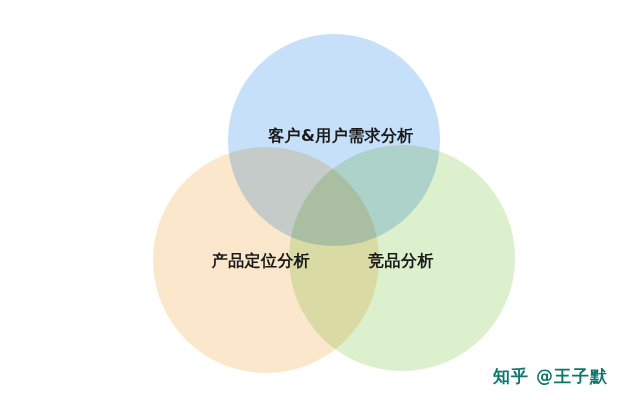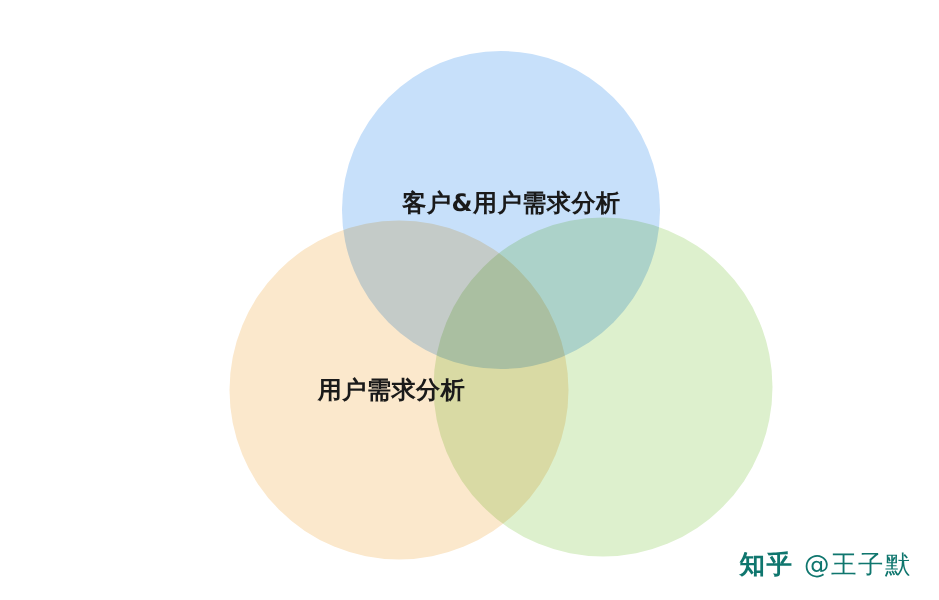--- a/index.html
+++ b/index.html
@@ -87,36 +87,37 @@
     display: flex;
     align-items: center;
     gap: 7px;
     color: #e3e3e3;
     font-size: 17px;
     font-weight: bold;
     letter-spacing: 1px;
     white-space: nowrap;
     user-select: none;
   }
-  #watermark .wm-handle { font-weight: normal; }
+  #watermark .wm-handle { font-weight: bold; }
 </style>
 </head>
 <body style="background: rgb(255, 255, 255);">
 
 <div id="venn-stage">
 
   <div class="circle-layer">
     <div class="venn-circle circle-top" style="background: rgb(199, 224, 250);"></div>
     <div class="venn-circle circle-left" style="background: rgb(251, 232, 204);"></div>
     <div class="venn-circle circle-right" style="background: rgb(221, 240, 205);"></div>
   </div>
 
   <div class="label-layer">
     <div class="venn-label label-top">客户&amp;用户需求分析</div>
-    <div class="venn-label label-left">用户需求分析</div>
+    <div class="venn-label label-left">产品定位分析</div>
+    <div class="venn-label label-right">竞品分析</div>
   </div>
 
 </div>
 
 <div id="watermark" style="color: #0f766e;">
   <span class="wm-site">知乎</span>
   <span class="wm-handle">@王子默</span>
 </div>
 
 </body></html>

